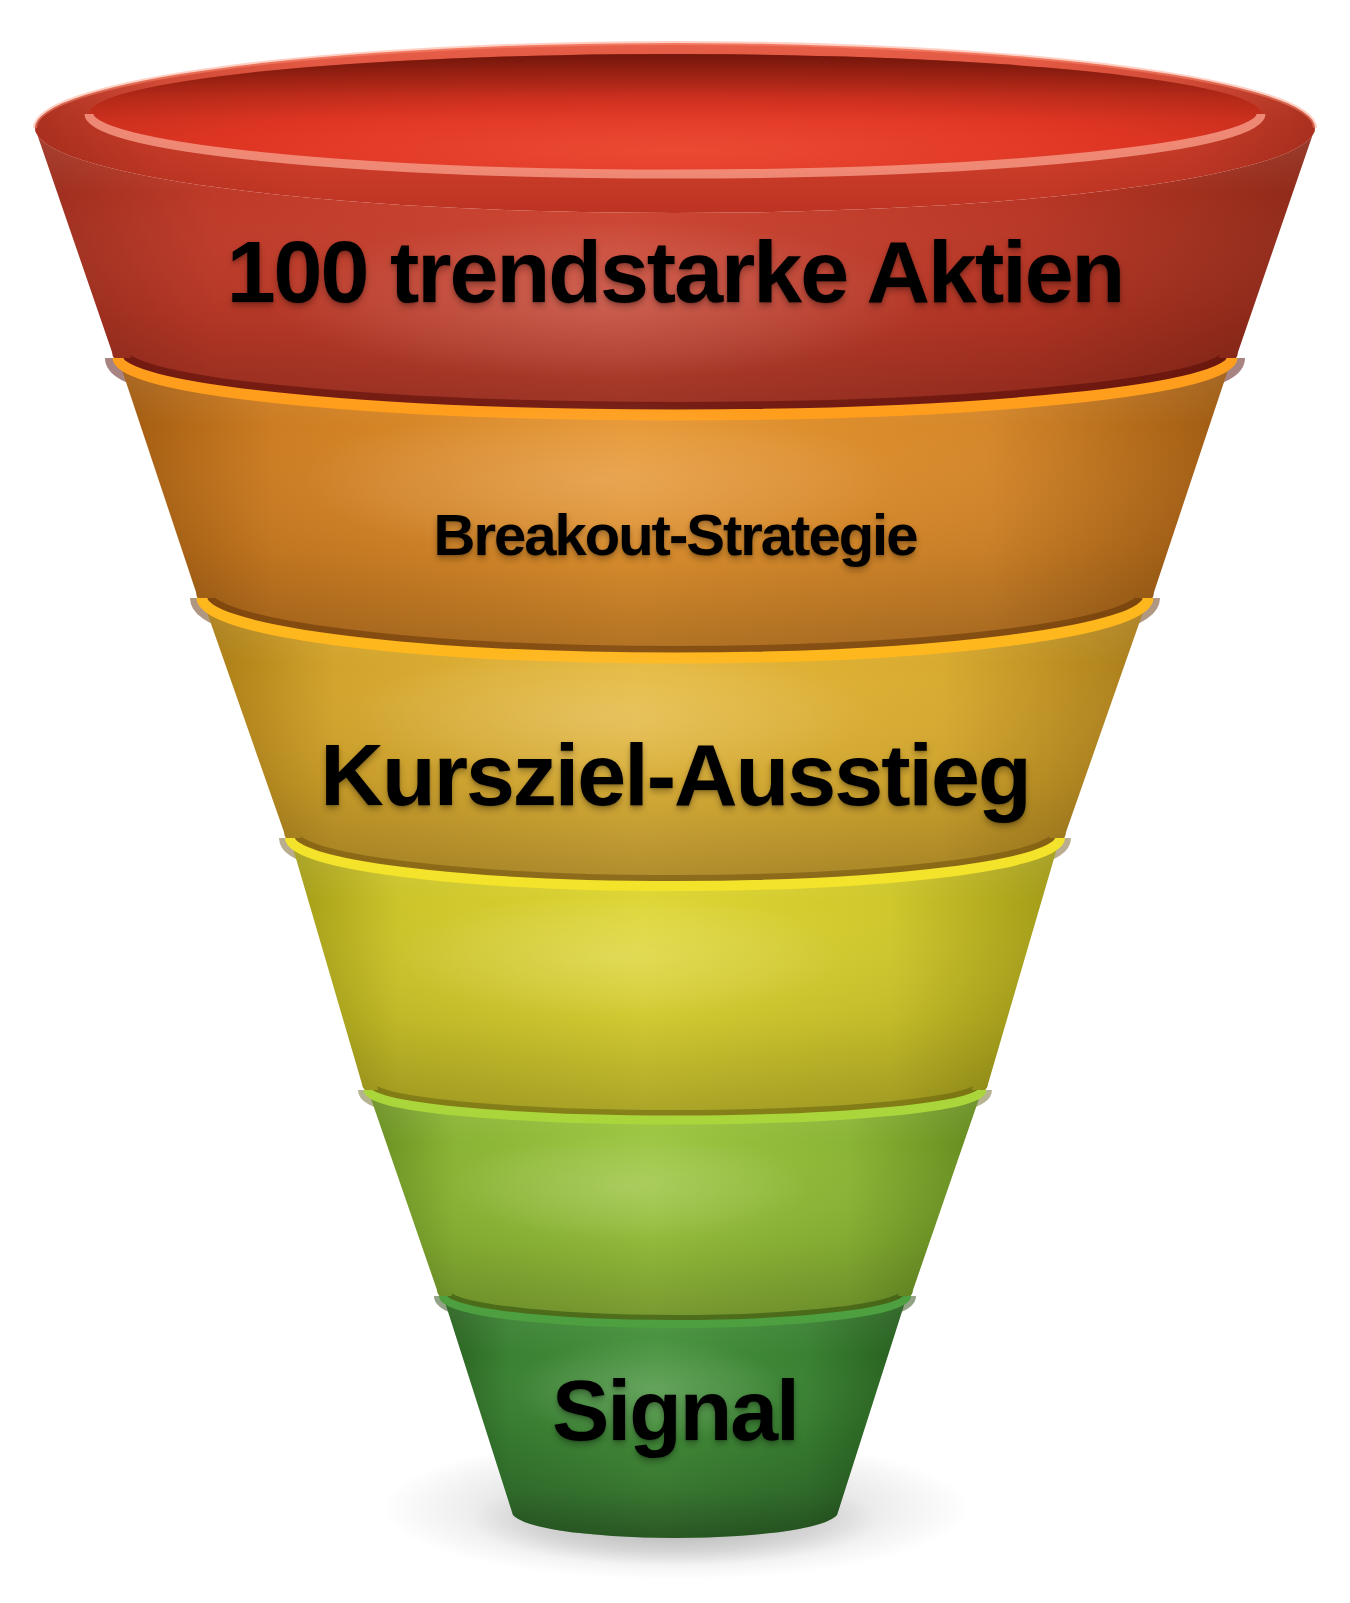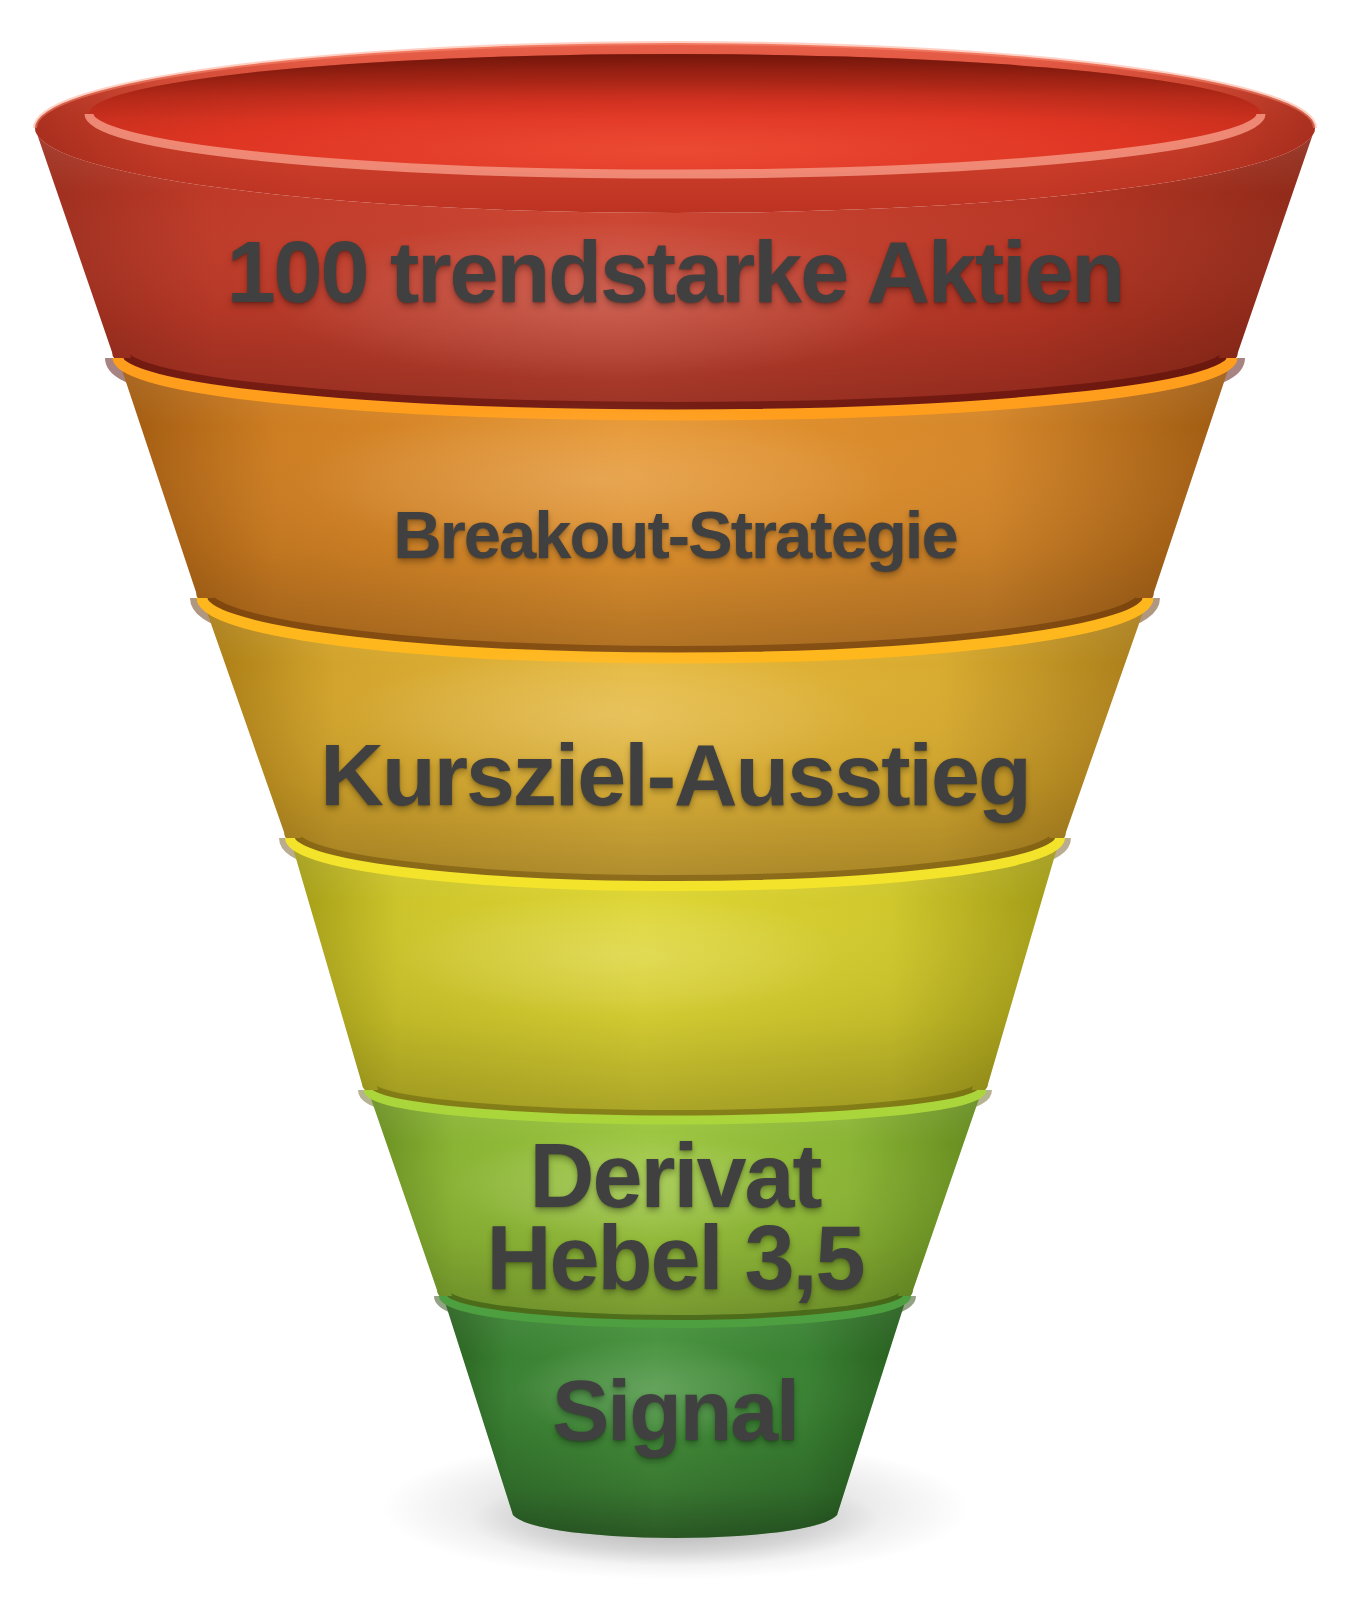--- a/index.html
+++ b/index.html
@@ -8,28 +8,28 @@
     width:1350px;height:1603px;
     background:#ffffff;
     overflow:hidden;
     font-family:"Liberation Sans","DejaVu Sans",sans-serif;
   }
   .stage svg{position:absolute;left:0;top:0;}
   .funnel-label{
     position:absolute;left:0;width:1350px;
     text-align:center;
     font-weight:700;
-    color:#404040;
+    color:#000000;
     letter-spacing:-2px;
     text-shadow:0 4px 6px rgba(0,0,0,0.28), 0 1px 2px rgba(0,0,0,0.22);
     white-space:nowrap;
   }
   .funnel-label span{display:block;}
   .l1{top:224px;font-size:88px;line-height:96px;}
-  .l2{top:487px;font-size:67px;line-height:96px;}
+  .l2{top:487px;font-size:58px;line-height:96px;}
   .l3{top:727px;font-size:88px;line-height:96px;}
   .l4{top:910px;font-size:88px;line-height:82px;}
   .l5{top:1135px;font-size:90px;line-height:82px;}
   .l6{top:1356px;font-size:86px;line-height:92px;margin-top:8px;}
 </style>
 </head>
 <body>
 
 <div class="stage">
 
@@ -198,20 +198,16 @@
     <span>100 trendstarke Aktien</span>
   </div>
   <div class="funnel-label l2">
     <span>Breakout-Strategie</span>
   </div>
   <div class="funnel-label l3">
     <span>Kursziel-Ausstieg</span>
   </div>
   <div class="funnel-label l4">
   </div>
-  <div class="funnel-label l5">
-    <span>Derivat</span>
-    <span>Hebel 3,5</span>
-  </div>
   <div class="funnel-label l6">
     <span>Signal</span>
   </div>
 </div>
 
 </body></html>

